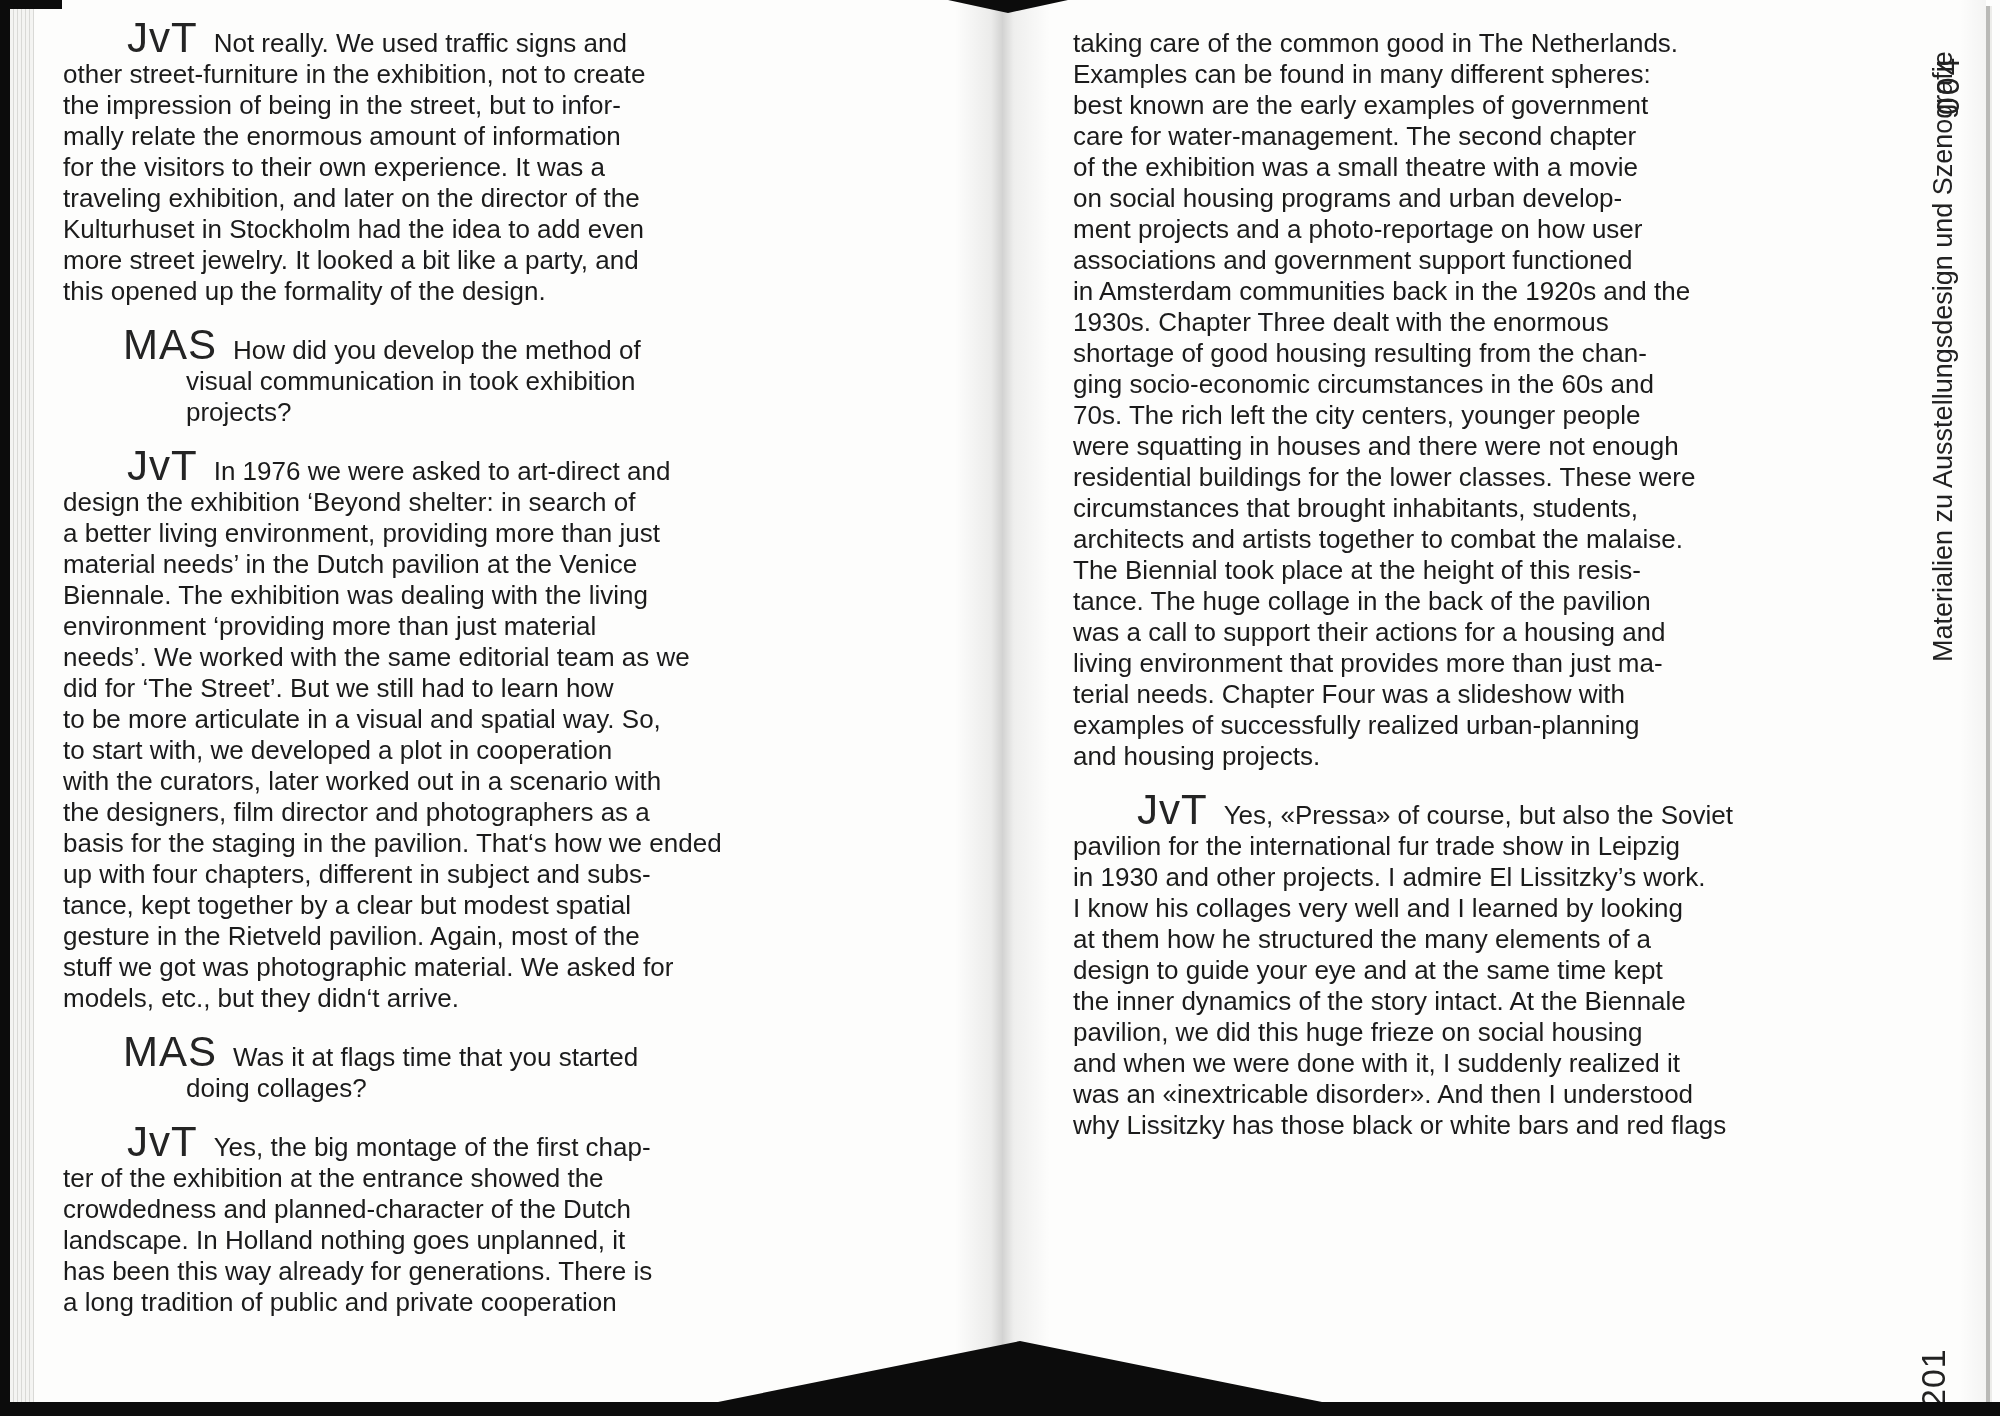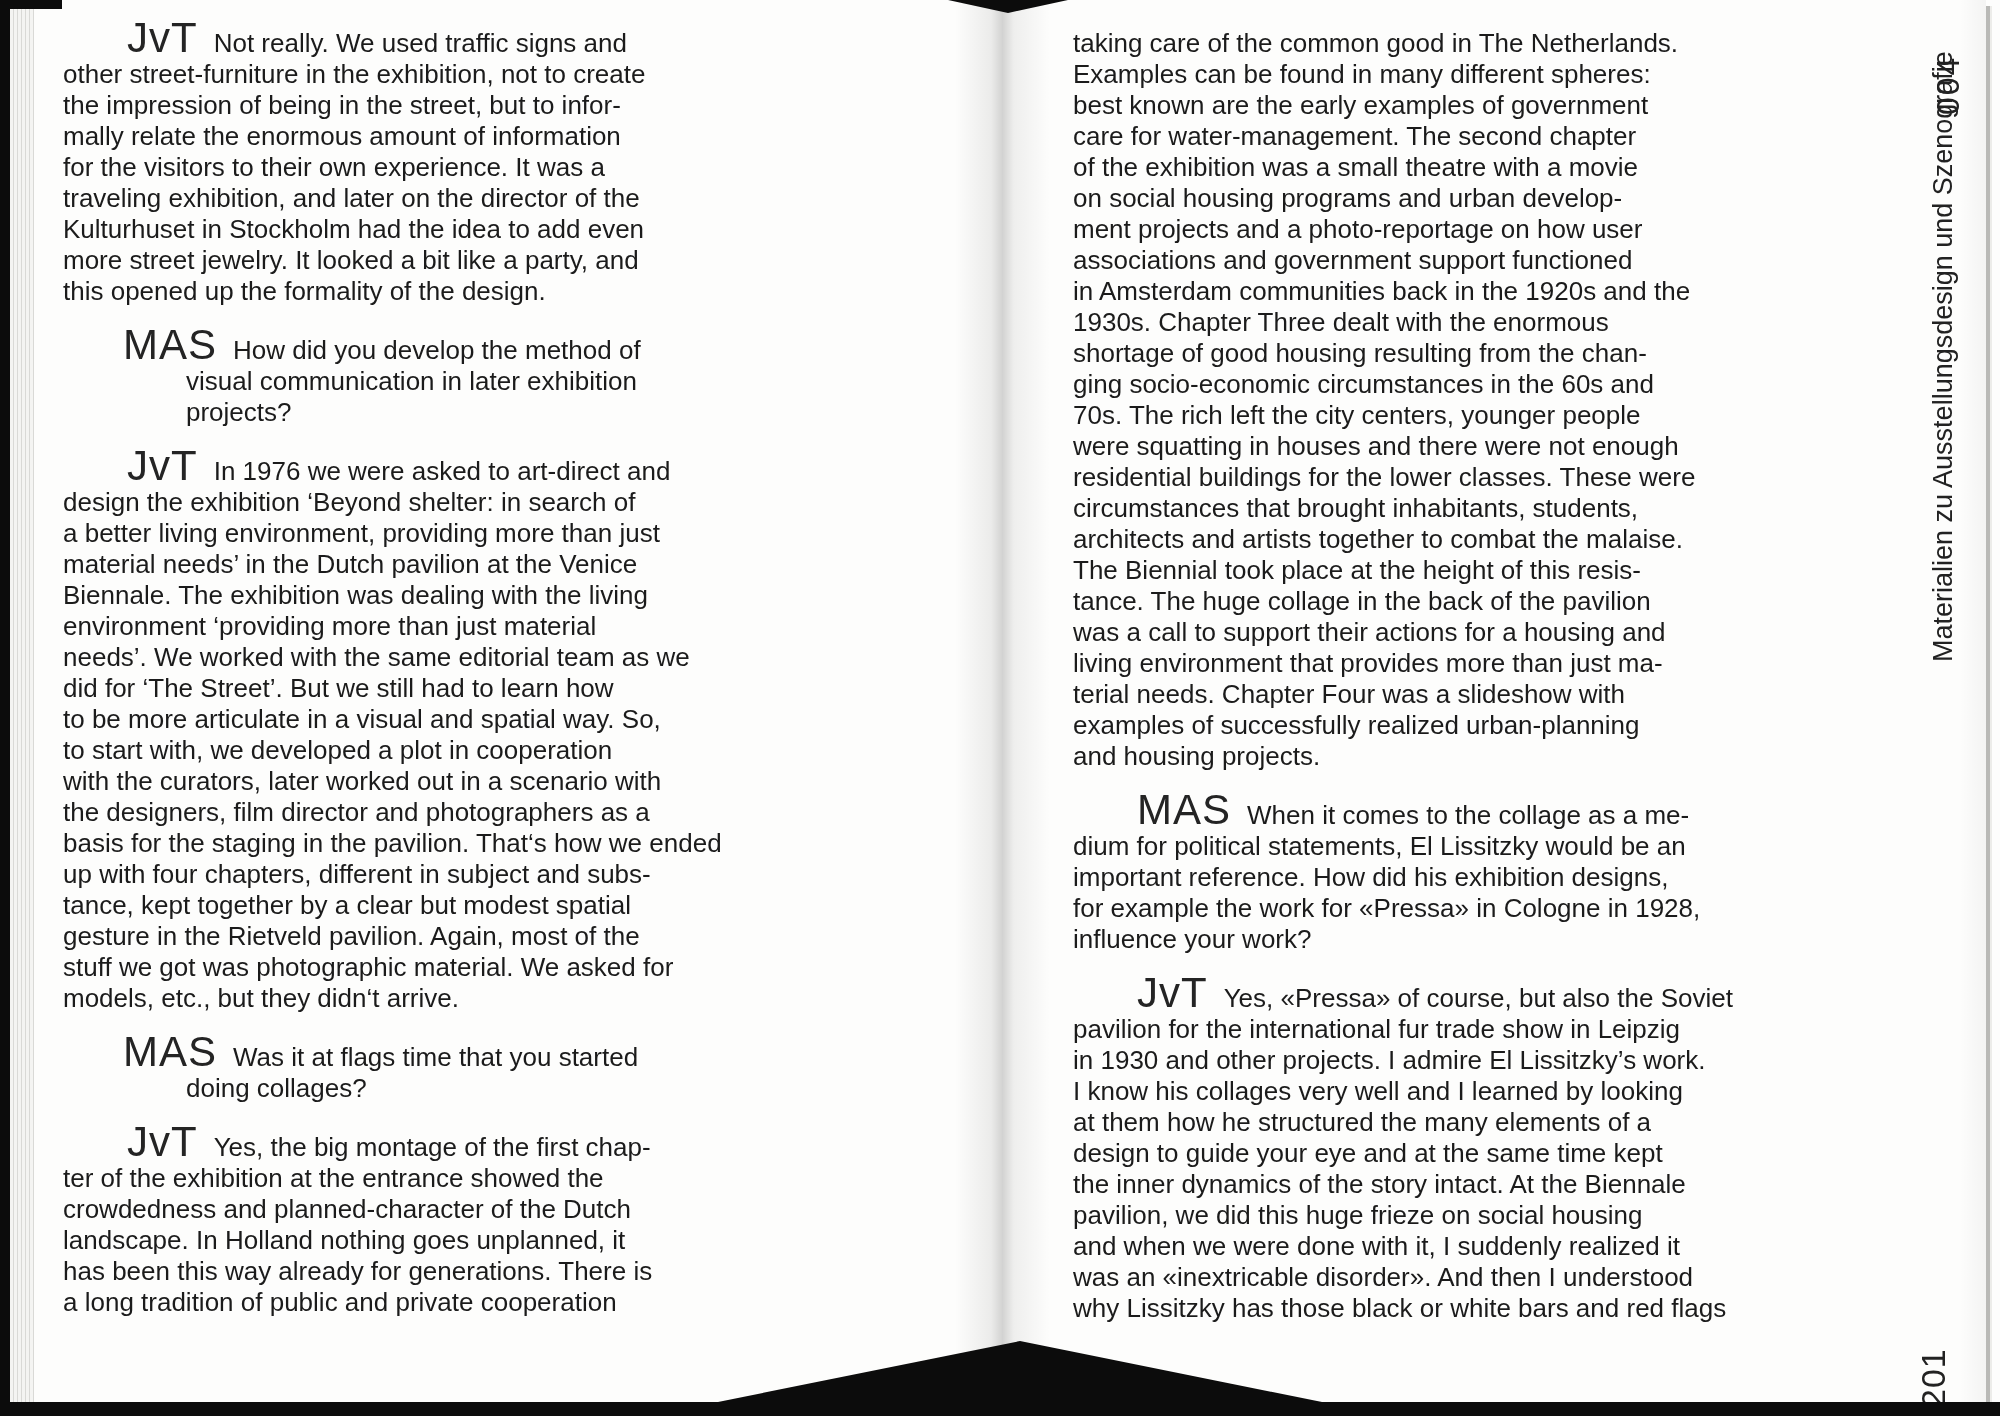--- a/index.html
+++ b/index.html
@@ -88,21 +88,21 @@
       <p class="para answer"><span class="speaker">JvT</span><span class="lines">Not really. We used traffic signs and
 other street-furniture in the exhibition, not to create
 the impression of being in the street, but to infor-
 mally relate the enormous amount of information
 for the visitors to their own experience. It was a
 traveling exhibition, and later on the director of the
 Kulturhuset in Stockholm had the idea to add even
 more street jewelry. It looked a bit like a party, and
 this opened up the formality of the design.</span></p>
       <p class="para question"><span class="speaker">MAS</span><span class="lines">How did you develop the method of
-visual communication in later exhibition
+visual communication in took exhibition
 projects?</span></p>
       <p class="para answer"><span class="speaker">JvT</span><span class="lines">In 1976 we were asked to art-direct and
 design the exhibition ‘Beyond shelter: in search of
 a better living environment, providing more than just
 material needs’ in the Dutch pavilion at the Venice
 Biennale. The exhibition was dealing with the living
 environment ‘providing more than just material
 needs’. We worked with the same editorial team as we
 did for ‘The Street’. But we still had to learn how
 to be more articulate in a visual and spatial way. So,
@@ -142,25 +142,20 @@
 residential buildings for the lower classes. These were
 circumstances that brought inhabitants, students,
 architects and artists together to combat the malaise.
 The Biennial took place at the height of this resis-
 tance. The huge collage in the back of the pavilion
 was a call to support their actions for a housing and
 living environment that provides more than just ma-
 terial needs. Chapter Four was a slideshow with
 examples of successfully realized urban-planning
 and housing projects.</span></p>
-      <p class="para answer"><span class="speaker">MAS</span><span class="lines">When it comes to the collage as a me-
-dium for political statements, El Lissitzky would be an
-important reference. How did his exhibition designs,
-for example the work for «Pressa» in Cologne in 1928,
-influence your work?</span></p>
       <p class="para answer"><span class="speaker">JvT</span><span class="lines">Yes, «Pressa» of course, but also the Soviet
 pavilion for the international fur trade show in Leipzig
 in 1930 and other projects. I admire El Lissitzky’s work.
 I know his collages very well and I learned by looking
 at them how he structured the many elements of a
 design to guide your eye and at the same time kept
 the inner dynamics of the story intact. At the Biennale
 pavilion, we did this huge frieze on social housing
 and when we were done with it, I suddenly realized it
 was an «inextricable disorder». And then I understood

